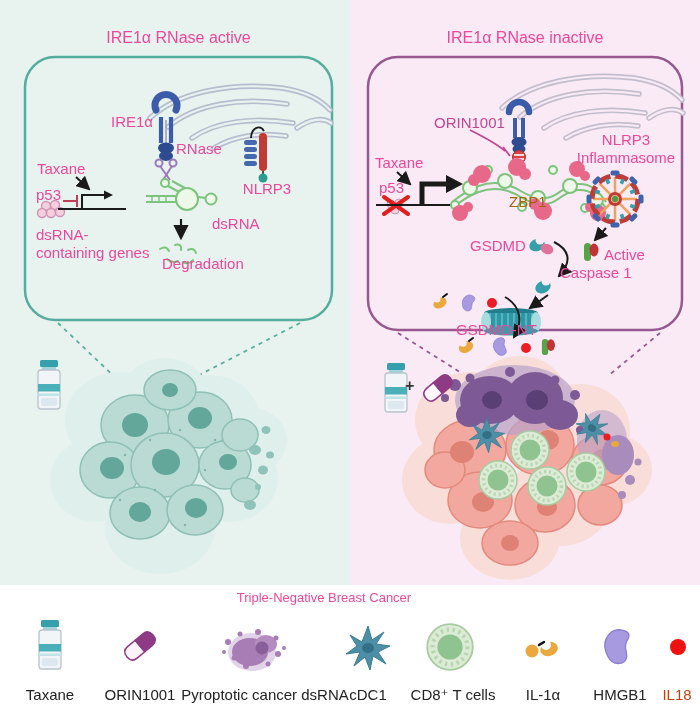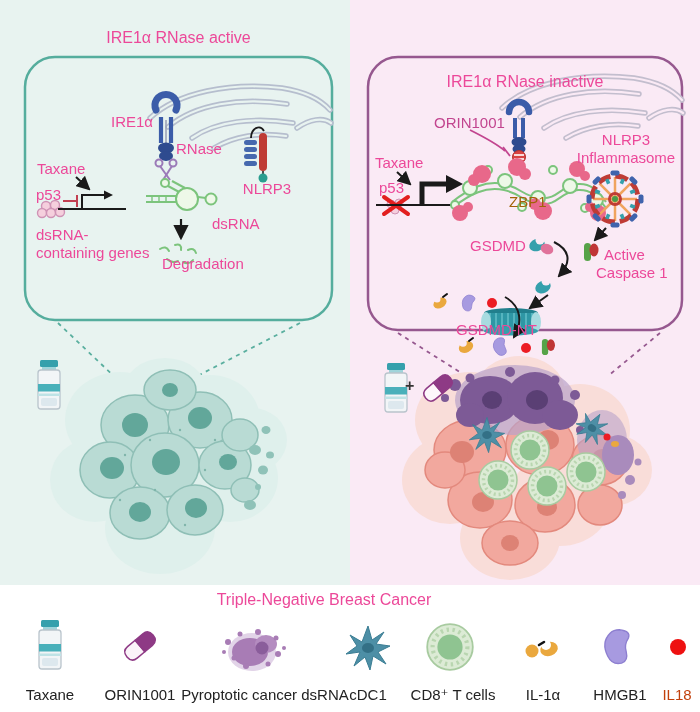--- a/index.html
+++ b/index.html
@@ -8,21 +8,21 @@
   .bg{position:absolute;top:0;height:585px;width:350px;}
   .bg-left{left:0;background:#e8f3f0;}
   .bg-right{left:350px;background:#faeaf5;}
   svg.art{position:absolute;left:0;top:0;}
   .lbl{position:absolute;font-size:15px;line-height:1.12;color:#ec4899;white-space:nowrap;}
   .panel-title{font-size:16px;text-align:center;}
   .ralign{text-align:right;}
   .calign{text-align:center;}
   .magenta{color:#c2458f;}
   .rose{color:#a16207;}
-  .footer-title{font-size:16px;width:648px;text-align:center;}
+  .footer-title{font-size:13px;width:648px;text-align:center;}
   .leg{position:absolute;top:686px;font-size:15px;transform:translateX(-50%);white-space:nowrap;color:#222;}
   .leg.gray{color:#c2410c;}
   .plus{font-size:16px;font-weight:bold;color:#333;}
 </style>
 </head>
 <body>
 
 <div class="canvas">
   <div class="bg bg-left"></div>
   <div class="bg bg-right"></div>
@@ -543,30 +543,30 @@
   <div class="lbl ralign" style="left:98px;top:114px;width:55px;">IRE1α</div>
   <div class="lbl" style="left:176px;top:141px;">RNase</div>
   <div class="lbl calign" style="left:227px;top:181px;width:80px;">NLRP3</div>
   <div class="lbl" style="left:37px;top:161px;">Taxane</div>
   <div class="lbl" style="left:36px;top:187px;">p53</div>
   <div class="lbl" style="left:36px;top:227px;">dsRNA-</div>
   <div class="lbl" style="left:36px;top:245px;">containing genes</div>
   <div class="lbl" style="left:212px;top:216px;">dsRNA</div>
   <div class="lbl" style="left:162px;top:256px;">Degradation</div>
 
-  <div class="lbl panel-title" style="left:368px;top:29px;width:314px;margin-top:44px;">IRE1α RNase inactive</div>
+  <div class="lbl panel-title" style="left:368px;top:29px;width:314px;">IRE1α RNase inactive</div>
   <div class="lbl magenta" style="left:434px;top:115px;">ORIN1001</div>
   <div class="lbl calign" style="left:576px;top:132px;width:100px;">NLRP3</div>
   <div class="lbl calign" style="left:571px;top:150px;width:110px;">Inflammasome</div>
   <div class="lbl" style="left:375px;top:155px;">Taxane</div>
   <div class="lbl" style="left:379px;top:180px;">p53</div>
   <div class="lbl rose" style="left:509px;top:194px;">ZBP1</div>
   <div class="lbl" style="left:470px;top:238px;">GSDMD</div>
   <div class="lbl" style="left:604px;top:247px;">Active</div>
-  <div class="lbl" style="left:596px;top:265px;">Caspase 1</div>
+  <div class="lbl" style="left:560px;top:265px;">Caspase 1</div>
   <div class="lbl ralign" style="left:456px;top:278px;width:80px;margin-top:44px;">GSDMD-NT</div>
   <div class="lbl plus" style="left:405px;top:377px;">+</div>
 
   <div class="lbl footer-title" style="left:0;top:591px;">Triple-Negative Breast Cancer</div>
   <div class="leg" style="left:50px;">Taxane</div>
   <div class="leg" style="left:140px;">ORIN1001</div>
   <div class="leg" style="left:265px;">Pyroptotic cancer dsRNA</div>
   <div class="leg" style="left:368px;">cDC1</div>
   <div class="leg" style="left:453px;">CD8⁺ T cells</div>
   <div class="leg" style="left:543px;">IL-1α</div>

